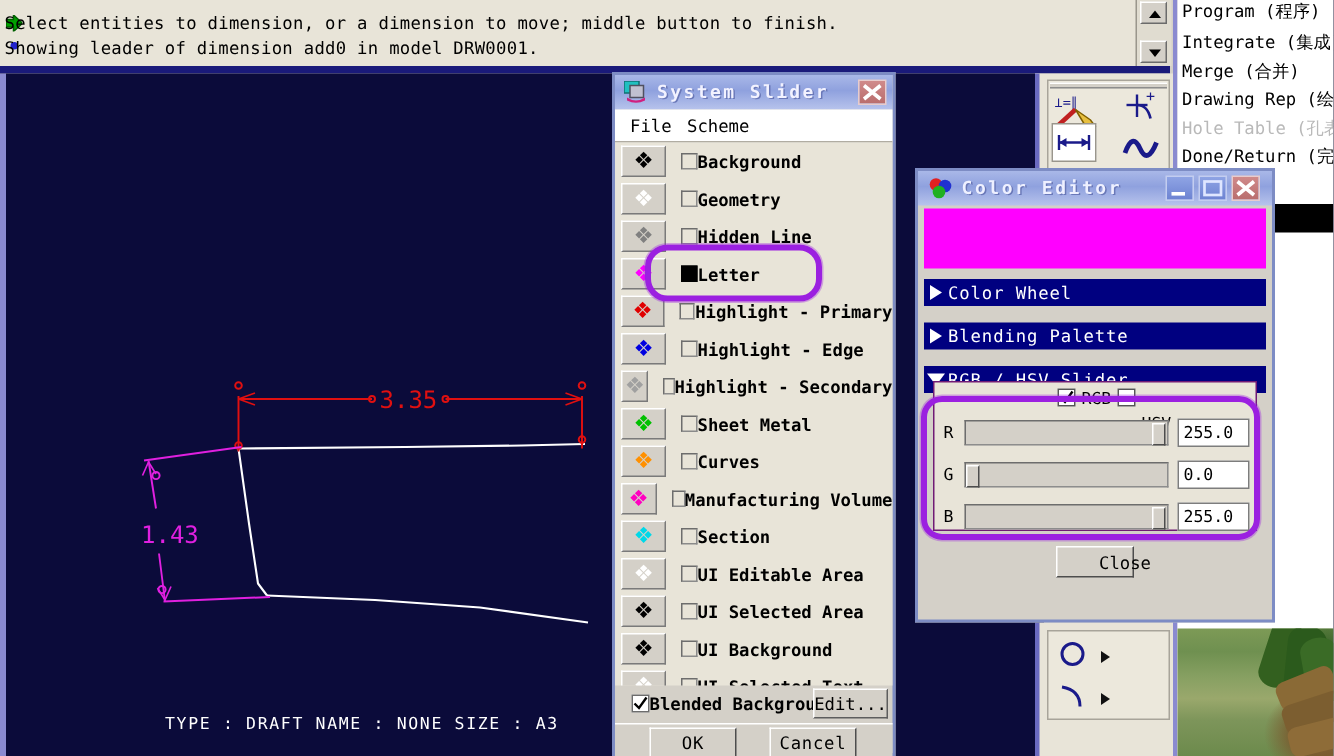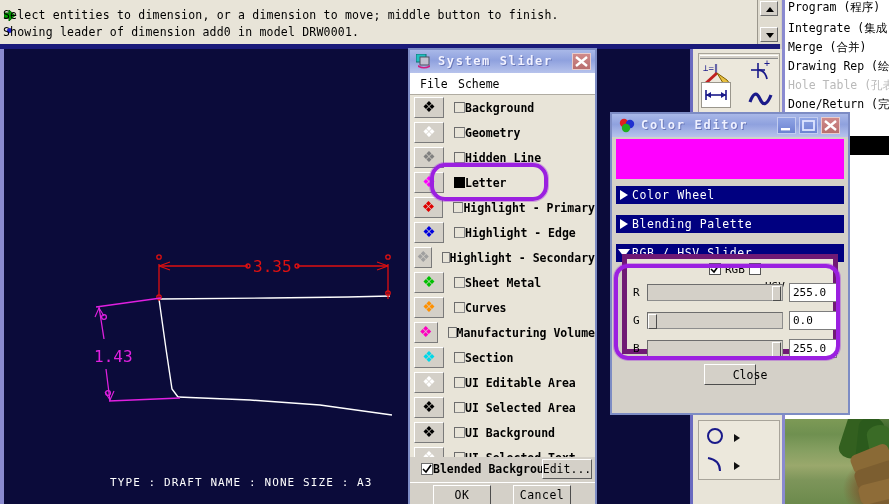--- a/index.html
+++ b/index.html
@@ -97,21 +97,21 @@
   .ce-tb{position:absolute;top:3px;width:19px;height:17px;box-sizing:border-box;}
   #ce-min{left:165px;background:linear-gradient(180deg,#8fa4e4,#6d83d2);border:1px solid #c3cdf0;}
   #ce-max{left:187px;background:linear-gradient(180deg,#8fa4e4,#6d83d2);border:1px solid #c3cdf0;}
   #ce-close{left:209px;background:linear-gradient(180deg,#d08a8a,#b96e6e);border:1px solid #e8cccc;}
   #ce-preview{position:absolute;left:4px;top:25px;width:228px;height:40px;background:#ff00ff;}
   .ce-sec{position:absolute;left:4px;width:228px;height:18px;background:#000080;display:flex;align-items:center;}
   .ce-sec-lbl{margin-left:16px;color:#fff;font-size:11.5px;letter-spacing:.6px;}
   .tri-rw{position:absolute;left:4px;width:0;height:0;border-top:5px solid transparent;border-bottom:5px solid transparent;border-left:8px solid #fff;}
   .tri-dw{position:absolute;left:2px;width:0;height:0;border-left:6px solid transparent;border-right:6px solid transparent;border-top:8px solid #fff;}
   #ce-slidebox{position:absolute;left:10px;top:140px;width:216px;height:100px;background:#e8e4d8;
-    border:5px solid #701a75;box-sizing:border-box;}
+    border:1px solid #701a75;box-sizing:border-box;}
   .rad{position:absolute;width:12px;height:12px;background:#fff;border:1px solid #555;box-sizing:border-box;}
   .rad-lbl{position:absolute;font-size:11px;color:#000;}
   .slrow{position:absolute;left:0;width:216px;height:22px;}
   .sl-name{position:absolute;left:6px;top:4px;font-size:11px;}
   .sl-track{position:absolute;left:20px;top:2px;width:136px;height:17px;background:#d4d0c8;
     border:1px solid #8d8d8d;border-top-color:#6d6d6d;border-left-color:#6d6d6d;box-sizing:border-box;}
   .sl-thumb{position:absolute;top:1px;width:9px;height:15px;background:#d4d0c8;
     border:1px solid #fff;border-right-color:#4d4d4d;border-bottom-color:#4d4d4d;box-sizing:border-box;}
   .sl-val{position:absolute;left:162px;top:1px;width:48px;height:19px;background:#fff;
     border:1px solid #7d7d7d;box-sizing:border-box;font-size:11px;padding-left:3px;line-height:18px;}

